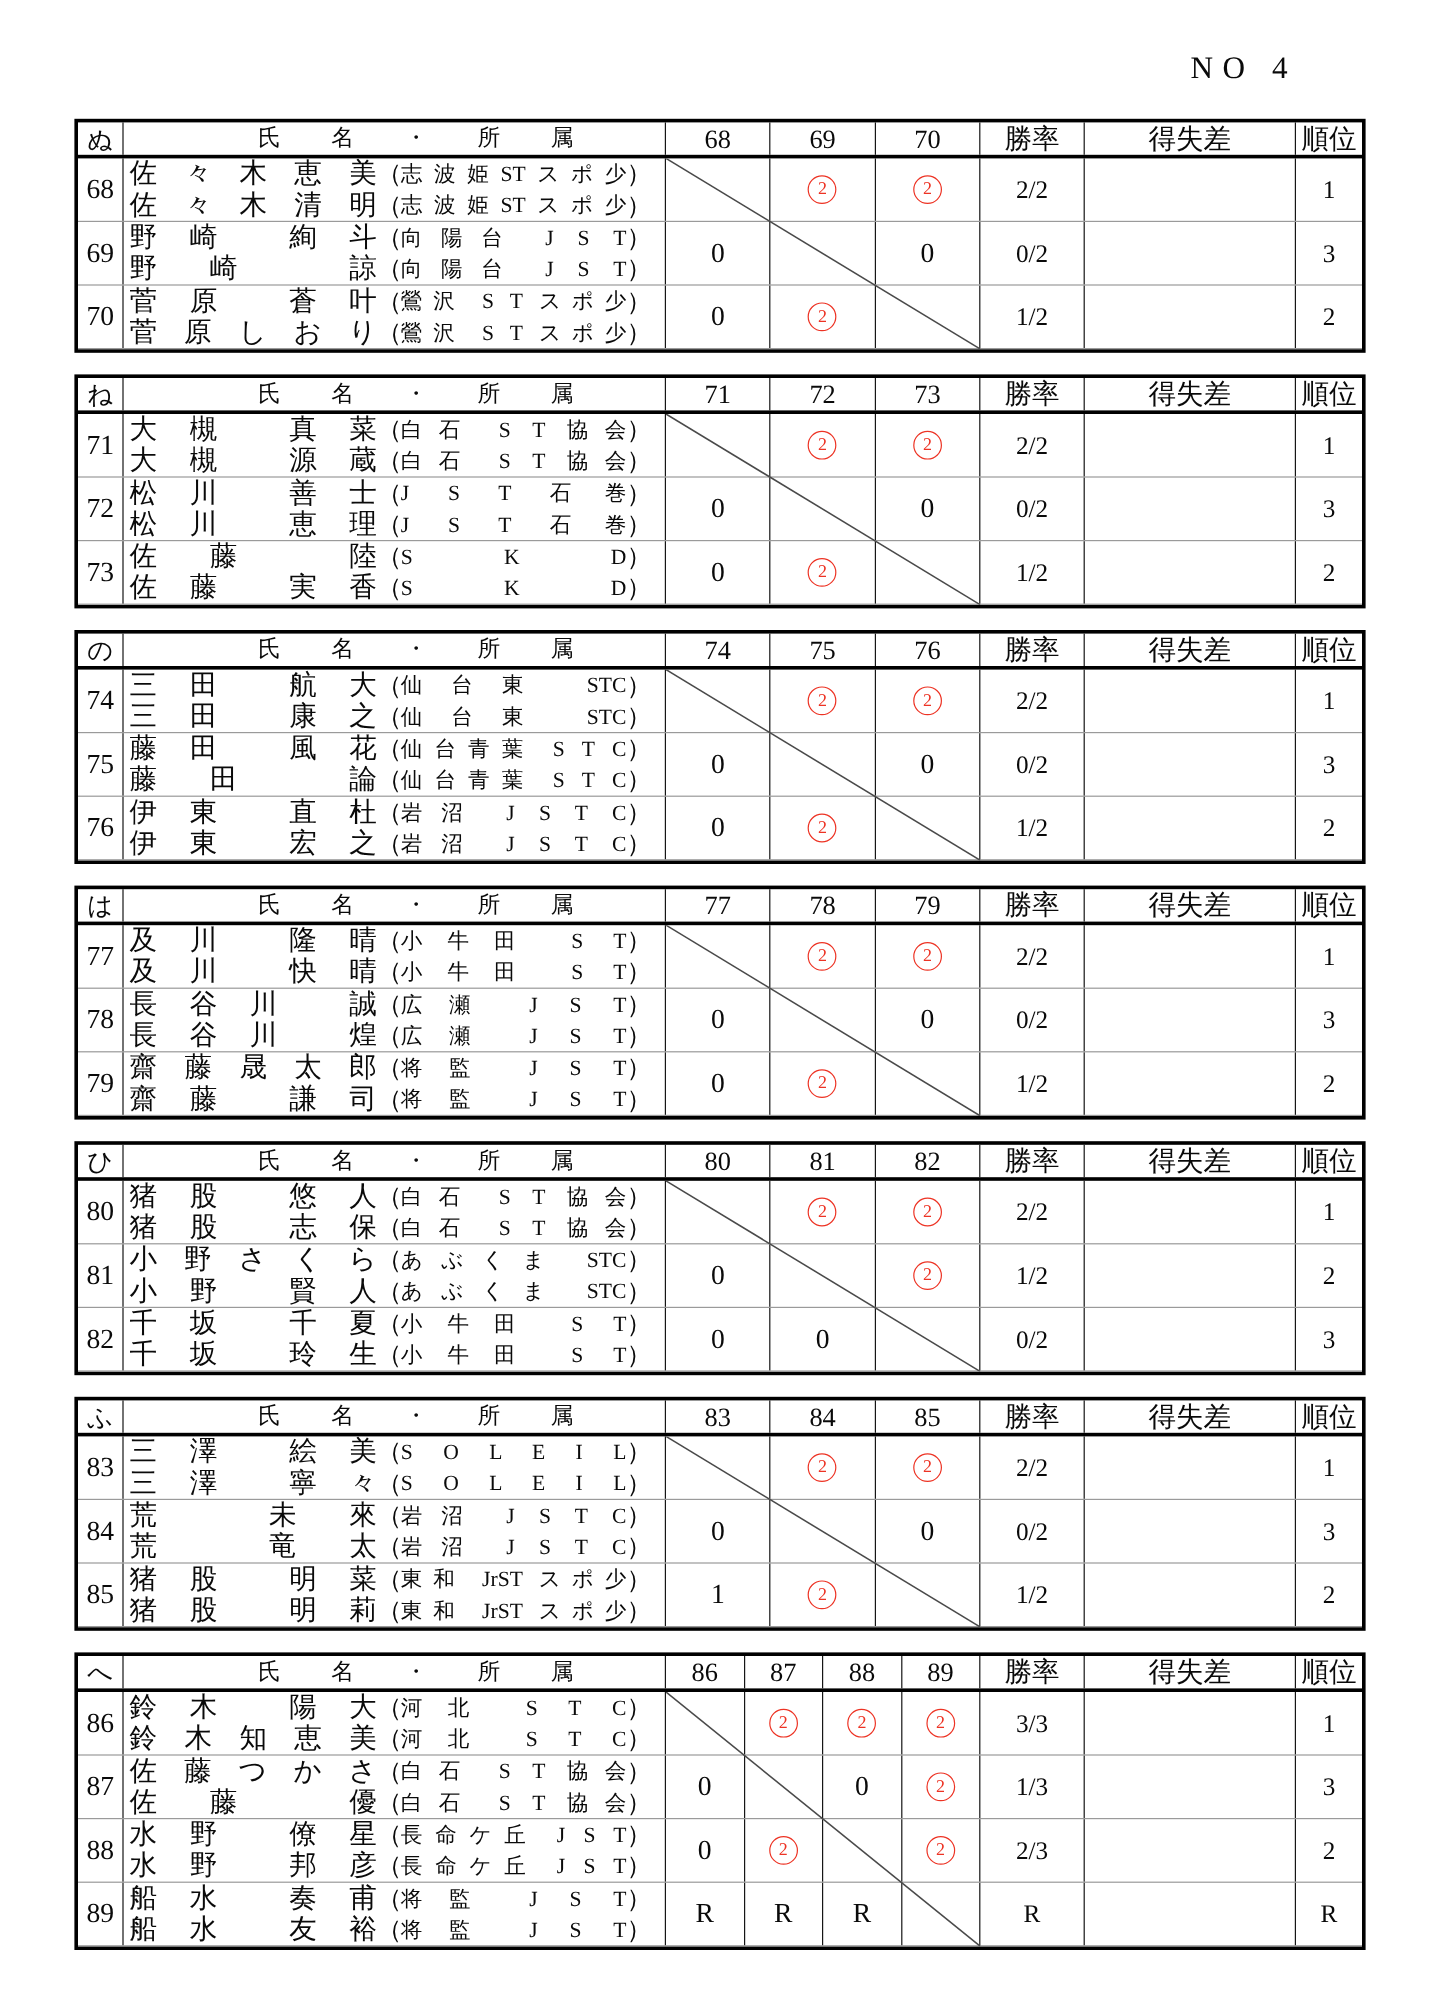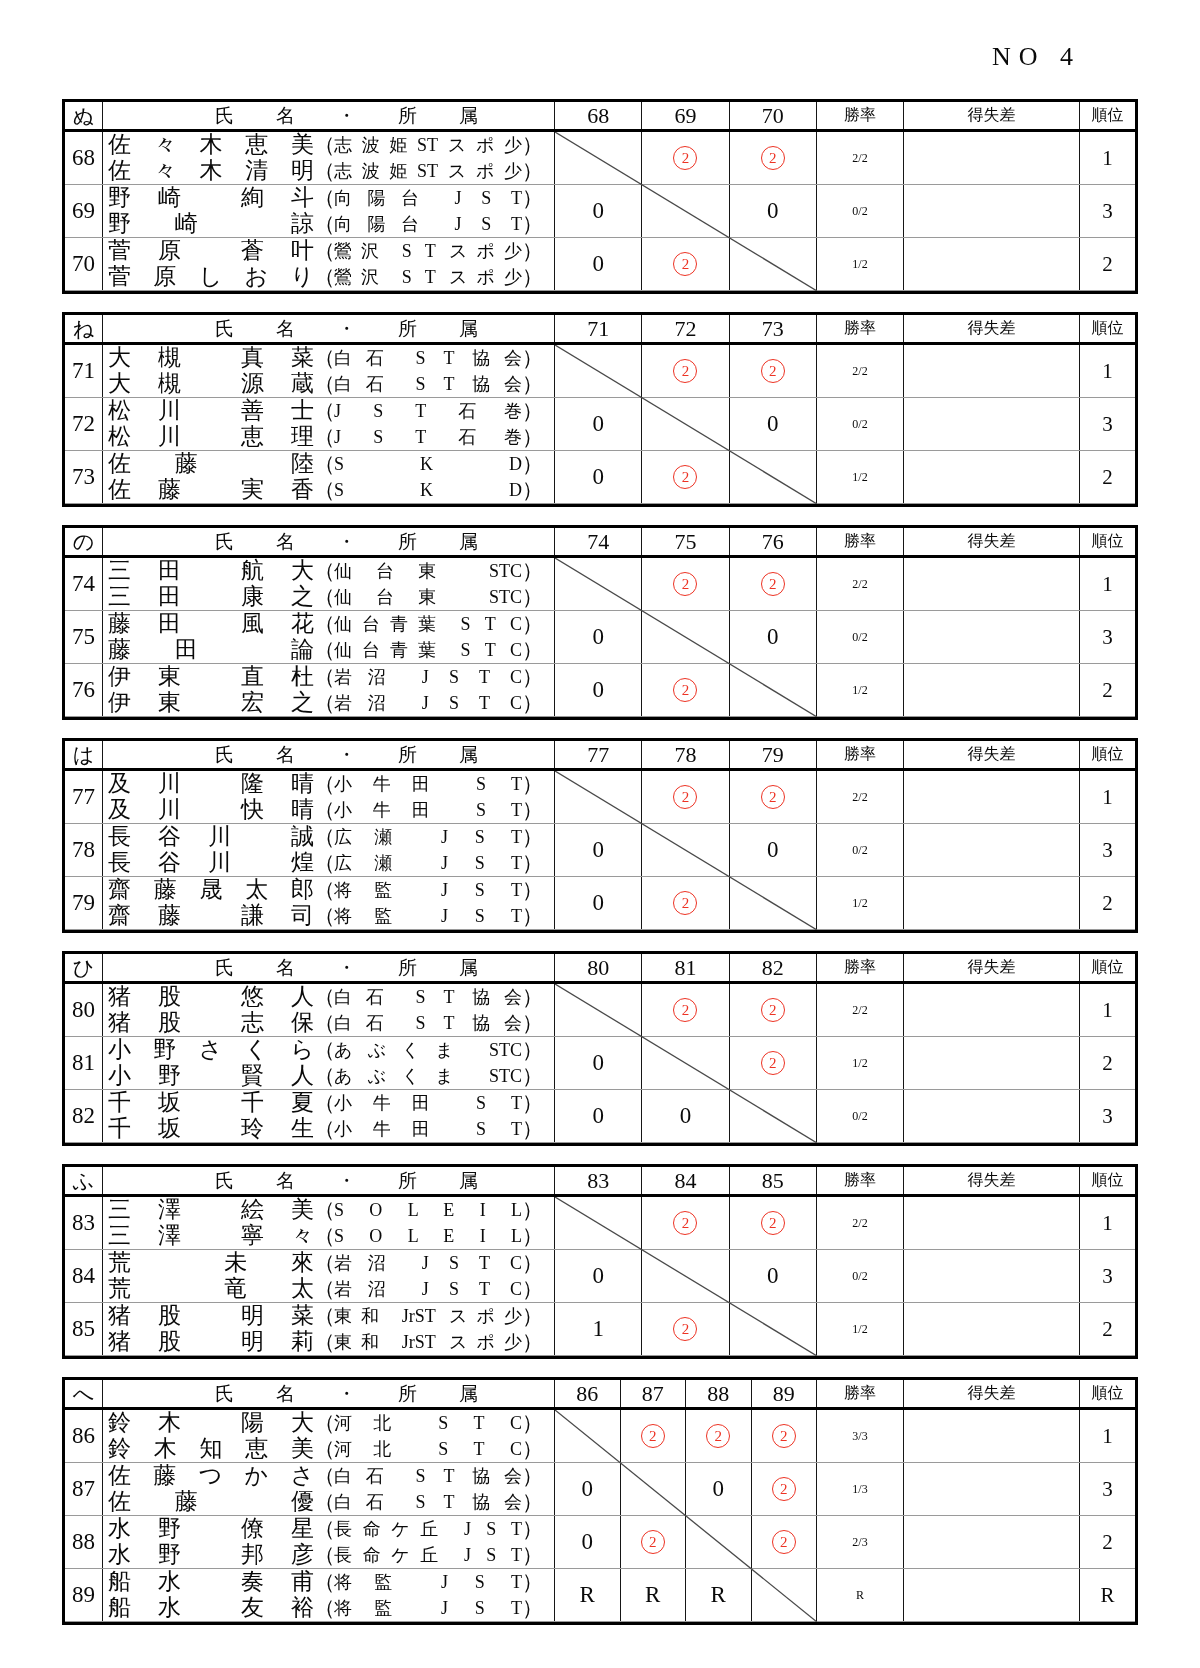--- a/index.html
+++ b/index.html
@@ -14,31 +14,31 @@
   .cell{box-sizing:border-box;border-right:1.5px solid #161616;display:flex;align-items:center;justify-content:center;overflow:hidden;}
   .c-g{width:38px;}
   .c-n{width:452px;}
   .c-r3{width:87.33px;}
   .c-r4{width:65.5px;}
   .c-w{width:87px;}
   .c-d{width:176px;}
   .c-o{flex:1;border-right:none;text-align:right;}
   .hg{font-size:21px;}
   .hnum{font-size:22px;}
-  .hsm{font-size:16px;}
+  .hsm{font-size:23px;}
   .h-n{display:block;line-height:27px;font-size:19px;padding:0 76px 0 112px;}
   .jt{text-align:justify;text-align-last:justify;}
   .names{flex-direction:column;justify-content:center;align-items:stretch;padding:0;}
   .pline{display:flex;align-items:center;height:26.4px;padding-left:5px;}
   .pname{width:206px;font-size:23px;line-height:26px;}
   .par{width:20px;font-size:21px;text-align:center;flex:0 0 auto;}
   .pclub{width:188px;font-size:18px;line-height:18px;}
   .rownum{font-size:23px;}
   .rval{font-size:23px;}
-  .wr{font-size:12px;}
+  .wr{font-size:21px;}
   .df{font-size:19px;}
   .rk{font-size:21px;}
   .maru{display:inline-flex;align-items:center;justify-content:center;width:22px;height:22px;
         border:1.6px solid #ed3324;border-radius:50%;color:#ed3324;font-size:15px;line-height:1;}
   .diag{position:absolute;pointer-events:none;}
 </style>
 </head>
 <body>
 
 <div class="page">

